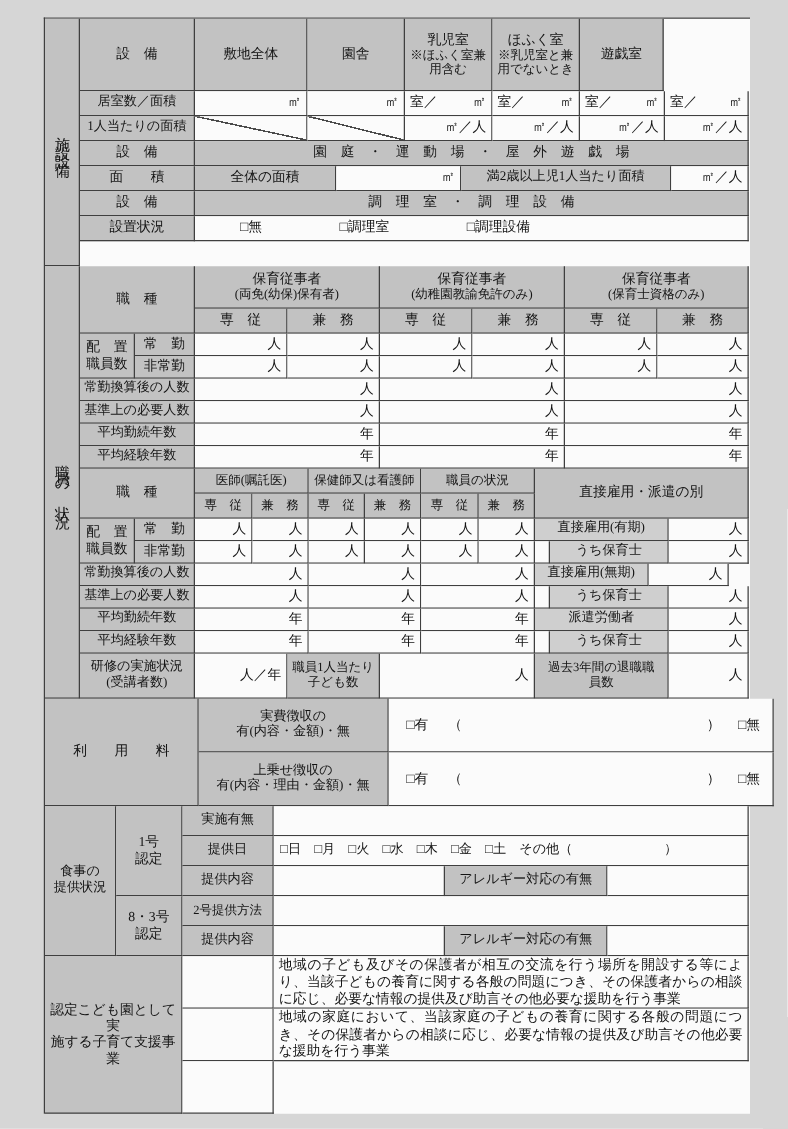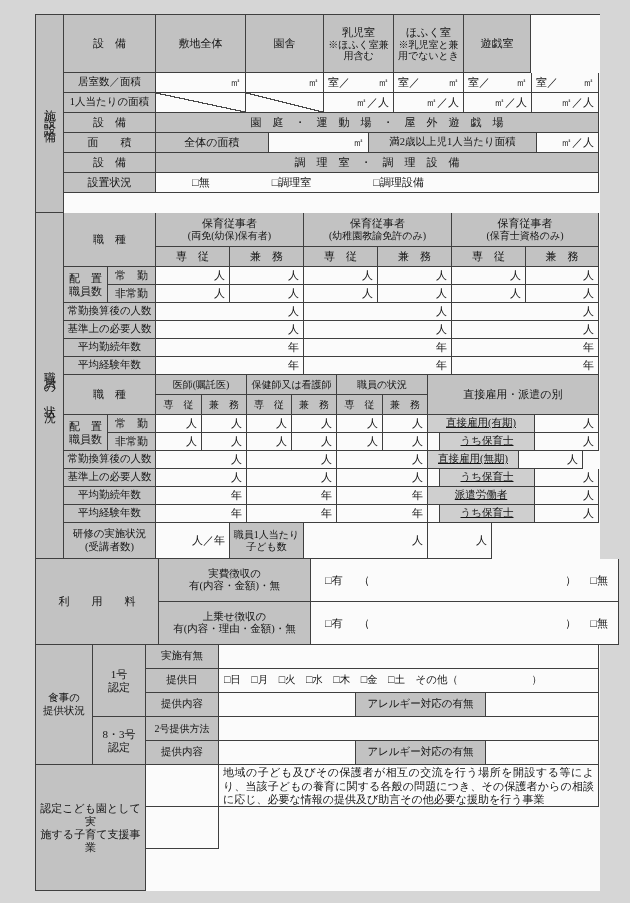--- a/index.html
+++ b/index.html
@@ -26,21 +26,21 @@
   .sec{display:flex;}
   .row{display:flex;}
   .col{display:flex;flex-direction:column;}
   .c{
     border-right:1px solid var(--bc);border-bottom:1px solid var(--bc);
     display:flex;align-items:center;justify-content:center;
     font-size:11px;line-height:13px;overflow:hidden;text-align:center;
     flex-shrink:0;
   }
   .g{background:var(--g1);}
-  .g2{background:var(--g2);text-decoration:underline;}
+  .g2{background:var(--g2);}
   .w{background:var(--w);}
   .u{justify-content:flex-end;padding-right:4px;}
   .l{justify-content:flex-start;padding-left:5px;text-align:left;}
   .vcol{flex-direction:column;}
   .sm{font-size:10px;line-height:12px;}
   .sm2{font-size:10.5px;line-height:12.5px;}
   .vtext{writing-mode:vertical-rl;letter-spacing:7px;font-size:12px;}
   .diag{
     background-image:linear-gradient(to top right,
       transparent calc(50% - 0.6px), #4a4a4a calc(50% - 0.6px),
@@ -345,20 +345,21 @@
       </div>
 
       <div class="row">
         <div class="c g vcol sm2" style="width:92px;height:36px">
           <span>研修の実施状況</span>
           <span>(受講者数)</span>
         </div>
         <div class="c w u" style="width:74px;height:36px">人／年</div>
         <div class="c g sm" style="width:74px;height:36px;padding:0 2px">職員1人当たり子ども数</div>
         <div class="c w u" style="width:124px;height:36px">人</div>
+        <div class="c g sm" style="width:107px;height:36px;padding:0 6px">過去3年間の退職職員数</div>
         <div class="c w u" style="width:64px;height:36px">人</div>
       </div>
     </div>
   </div>
 
   <div class="sec">
     <div class="c g" style="width:123px;height:86px">利　　用　　料</div>
     <div>
       <div class="row">
         <div class="c g vcol sm2" style="width:152px;height:43px">
@@ -443,17 +444,21 @@
       <span>認定こども園として実</span>
       <span>施する子育て支援事業</span>
     </div>
     <div>
       <div class="row">
         <div class="c w" style="width:73px;height:42px"></div>
         <div class="c w txt" style="width:380px;height:42px">地域の子ども及びその保護者が相互の交流を行う場所を開設する等により、当該子どもの養育に関する各般の問題につき、その保護者からの相談に応じ、必要な情報の提供及び助言その他必要な援助を行う事業</div>
       </div>
       <div class="row">
         <div class="c w" style="width:73px;height:42px"></div>
+        <div class="c w txt" style="width:380px;height:42px">地域の家庭において、当該家庭の子どもの養育に関する各般の問題につき、その保護者からの相談に応じ、必要な情報の提供及び助言その他必要な援助を行う事業</div>
+      </div>
+      <div class="row">
+        <div class="c w" style="width:73px;height:42px"></div>
       </div>
     </div>
   </div>
 
 </div>
 
 </body></html>

